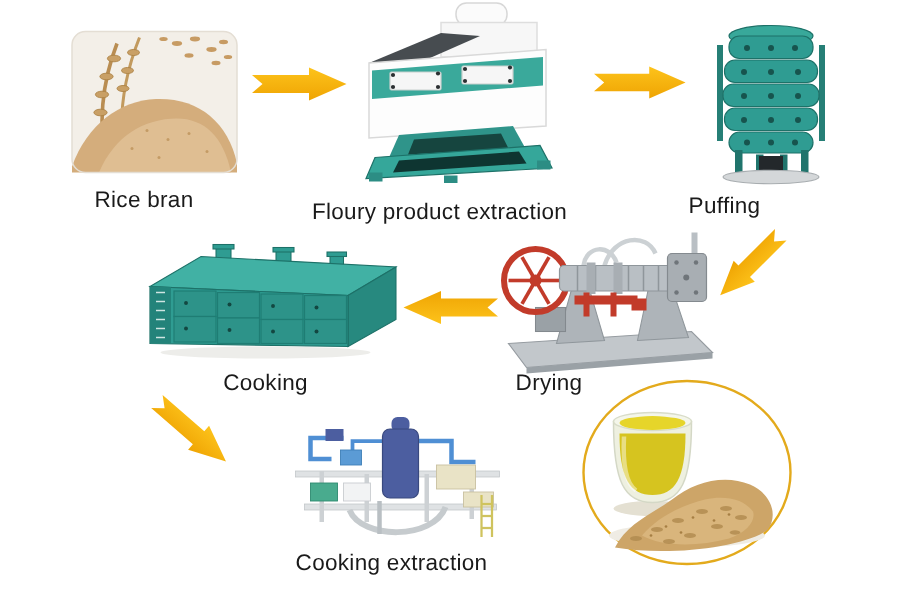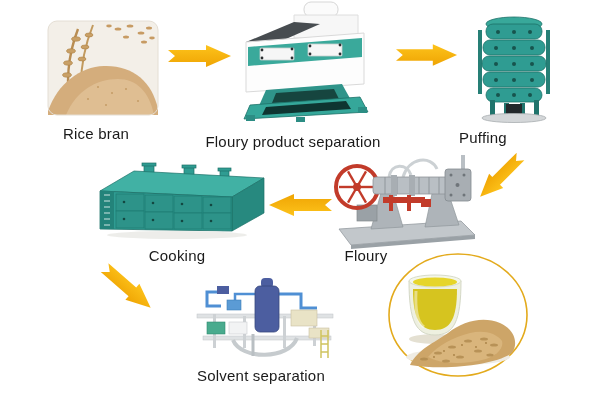--- a/index.html
+++ b/index.html
@@ -112,21 +112,21 @@
 
       <polygon points="12,103 122,95 130,110 6,117" fill="#35a79a" stroke="#1d7168" stroke-width=".8"></polygon>
       <polygon points="28,105 108,99 113,107 24,113" fill="#0e3531"></polygon>
       <g fill="#2c8d84">
         <rect x="8" y="113" width="9" height="6"></rect>
           <rect x="120" y="105" width="9" height="6"></rect>
           <rect x="58" y="115" width="9" height="5"></rect>
       </g>
     </svg>
   </div>
-  <div class="stage-label" style="left:293px;top:133px">Floury product separation</div>
+  <div class="stage-label" style="left:293px;top:133px">Floury product extraction</div>
 
   <div class="arrow" style="left:396px;top:44px;width:62px;height:22px">
     <svg viewBox="0 0 64 22">
         <polygon points="0,5 38,5 38,0 63,11 38,22 38,17 0,17 7,11" fill="url(#goldG)"></polygon>
       </svg>
   </div>
 
   <div class="abs" style="left:478px;top:14px;width:72px;height:108px">
     <svg viewBox="0 0 72 108" width="72" height="108">
 
@@ -283,21 +283,21 @@
           <circle cx="131" cy="40" r="1.5"></circle>
           <circle cx="124.5" cy="30" r="2"></circle>
       </g>
 
       <rect x="50" y="42" width="42" height="6" fill="#c23b2a"></rect>
       <rect x="56" y="40" width="4" height="16" fill="#c23b2a"></rect>
       <rect x="74" y="40" width="4" height="16" fill="#c23b2a"></rect>
       <rect x="88" y="44" width="10" height="8" fill="#c23b2a"></rect>
     </svg>
   </div>
-  <div class="stage-label" style="left:366px;top:247px">Floury</div>
+  <div class="stage-label" style="left:366px;top:247px">Drying</div>
 
   <div class="arrow" style="left:97px;top:277px;width:62px;height:22px;transform:rotate(41deg)">
     <svg viewBox="0 0 64 22">
         <polygon points="0,5 38,5 38,0 63,11 38,22 38,17 0,17 7,11" fill="url(#goldG)"></polygon>
       </svg>
   </div>
 
   <div class="abs" style="left:193px;top:276px;width:145px;height:90px">
     <svg viewBox="0 0 145 90" width="145" height="90">
 
@@ -330,21 +330,21 @@
 
       <g stroke="#cfc35e" stroke-width="1.5">
         <line x1="128" y1="54" x2="128" y2="82"></line>
           <line x1="135" y1="54" x2="135" y2="82"></line>
         <line x1="128" y1="60" x2="135" y2="60"></line>
           <line x1="128" y1="68" x2="135" y2="68"></line>
           <line x1="128" y1="76" x2="135" y2="76"></line>
       </g>
     </svg>
   </div>
-  <div class="stage-label" style="left:261px;top:367px">Solvent separation</div>
+  <div class="stage-label" style="left:261px;top:367px">Cooking extraction</div>
 
   <div class="abs" style="left:388px;top:253px;width:140px;height:125px">
     <svg viewBox="0 0 140 125" width="140" height="125">
       <ellipse cx="70" cy="62" rx="69" ry="61" fill="#ffffff" stroke="#e3aa1c" stroke-width="1.6"></ellipse>
 
       <ellipse cx="70" cy="104" rx="52" ry="8" fill="#efece4"></ellipse>
 
       <g>
         <ellipse cx="47" cy="86" rx="26" ry="5" fill="#e4e0d2"></ellipse>
         <path d="M21,28 C21,68 28,82 47,82 C66,82 73,68 73,28 Z" fill="#eef0e0" stroke="#d4d8c6" stroke-width="1"></path>

